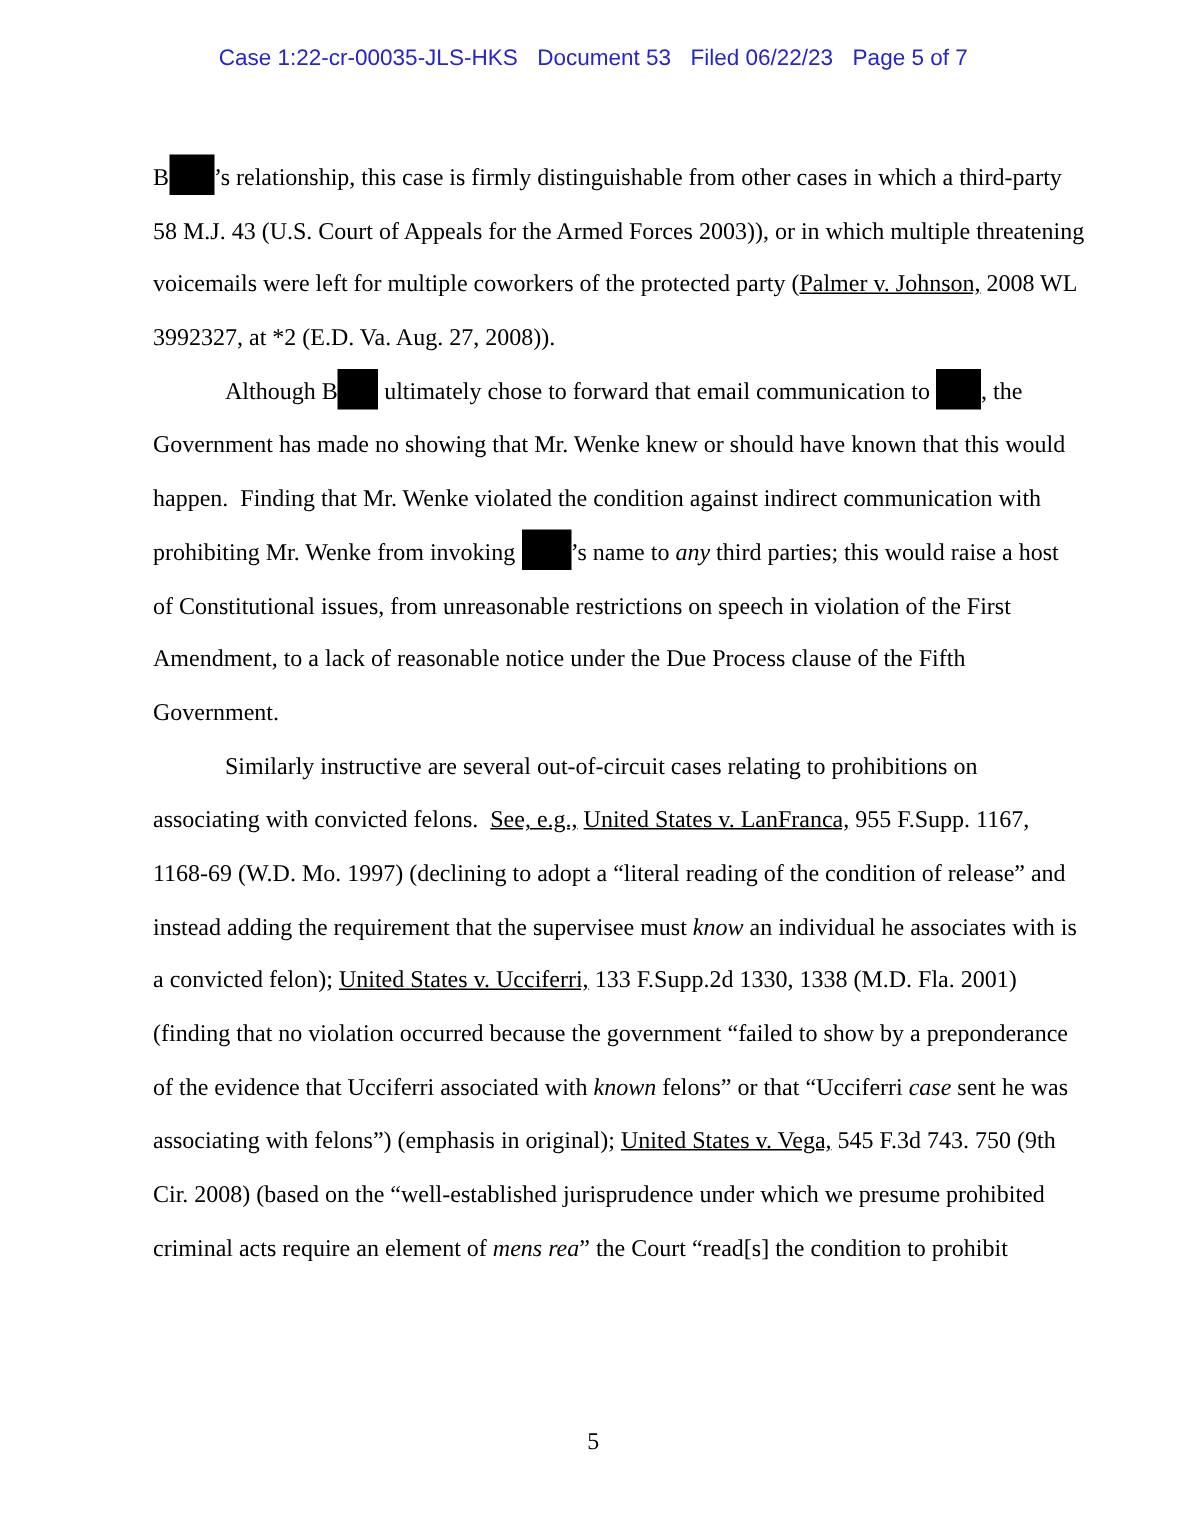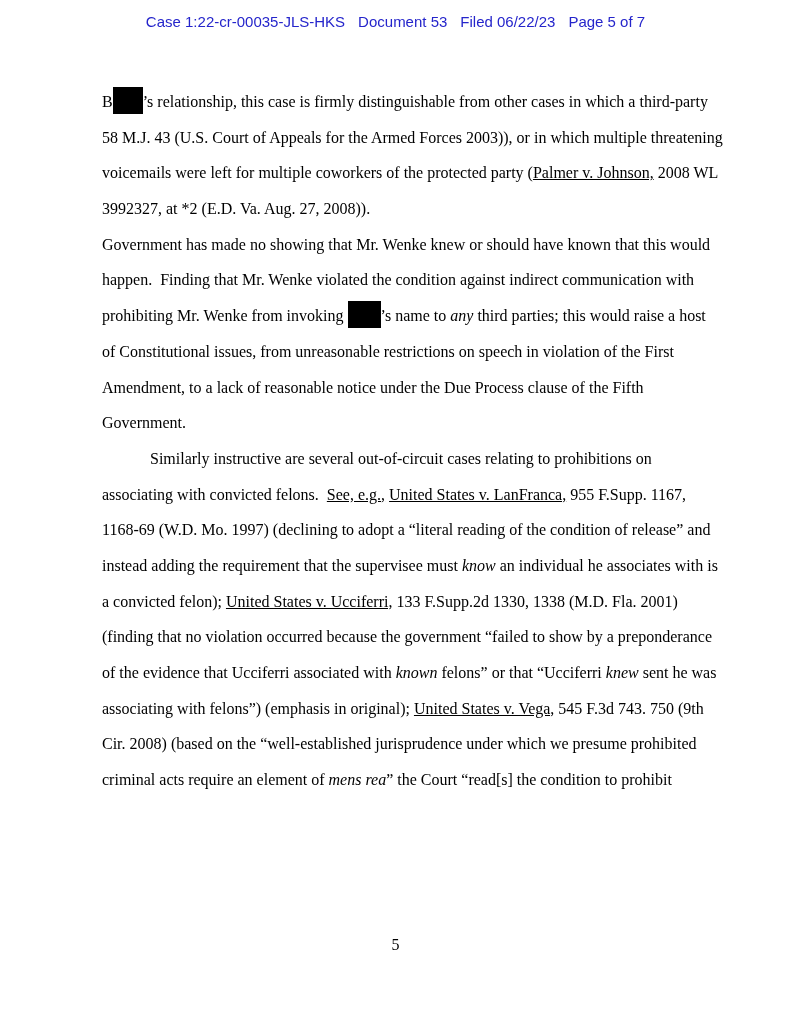--- a/index.html
+++ b/index.html
@@ -4,20 +4,21 @@
 <style>
   html, body { margin: 0; padding: 0; background: #fff; }
   .page {
     position: relative;
     width: 791px;
     height: 953px;
     background: #ffffff;
     font-family: "Liberation Serif", "DejaVu Serif", serif;
     color: #000;
     overflow: hidden;
+    margin-top: 17px;
   }
   .filing-header {
     position: absolute;
     top: 13px;
     left: 0;
     right: 0;
     display: flex;
     justify-content: center;
     gap: 13px;
     font-family: "Liberation Sans", "DejaVu Sans", sans-serif;
@@ -64,33 +65,34 @@
     <span>Document 53</span>
     <span>Filed 06/22/23</span>
     <span>Page 5 of 7</span>
   </div>
 
   <div class="body-text">
       <div class="line"><span class="seg-plain">B</span><span class="redaction" style="width: 30px; background: rgb(0, 0, 0);"></span><span class="seg-plain">’s relationship, this case is firmly distinguishable from other cases in which a third-party</span></div>
       <div class="line"><span class="seg-plain">58 M.J. 43 (U.S. Court of Appeals for the Armed Forces 2003)), or in which multiple threatening</span></div>
       <div class="line"><span class="seg-plain">voicemails were left for multiple coworkers of the protected party (</span><span class="seg-underline">Palmer v. Johnson,</span><span class="seg-plain"> 2008 WL</span></div>
       <div class="line"><span class="seg-plain">3992327, at *2 (E.D. Va. Aug. 27, 2008)).</span></div>
+      <div class="line indent"><span class="seg-plain">Although B</span><span class="redaction" style="width: 27px; background: rgb(0, 0, 0);"></span><span class="seg-plain"> ultimately chose to forward that email communication to </span><span class="redaction" style="width: 30px; background: rgb(0, 0, 0);"></span><span class="seg-plain">, the</span></div>
       <div class="line"><span class="seg-plain">Government has made no showing that Mr. Wenke knew or should have known that this would</span></div>
       <div class="line"><span class="seg-plain">happen.  Finding that Mr. Wenke violated the condition against indirect communication with</span></div>
       <div class="line"><span class="seg-plain">prohibiting Mr. Wenke from invoking </span><span class="redaction" style="width: 33px; background: rgb(0, 0, 0);"></span><span class="seg-plain">’s name to </span><span class="seg-italic">any</span><span class="seg-plain"> third parties; this would raise a host</span></div>
       <div class="line"><span class="seg-plain">of Constitutional issues, from unreasonable restrictions on speech in violation of the First</span></div>
       <div class="line"><span class="seg-plain">Amendment, to a lack of reasonable notice under the Due Process clause of the Fifth</span></div>
       <div class="line"><span class="seg-plain">Government.</span></div>
       <div class="line indent"><span class="seg-plain">Similarly instructive are several out-of-circuit cases relating to prohibitions on</span></div>
       <div class="line"><span class="seg-plain">associating with convicted felons.  </span><span class="seg-underline">See, e.g.,</span><span class="seg-plain"> </span><span class="seg-underline">United States v. LanFranca,</span><span class="seg-plain"> 955 F.Supp. 1167,</span></div>
       <div class="line"><span class="seg-plain">1168-69 (W.D. Mo. 1997) (declining to adopt a “literal reading of the condition of release” and</span></div>
       <div class="line"><span class="seg-plain">instead adding the requirement that the supervisee must </span><span class="seg-italic">know</span><span class="seg-plain"> an individual he associates with is</span></div>
       <div class="line"><span class="seg-plain">a convicted felon); </span><span class="seg-underline">United States v. Ucciferri,</span><span class="seg-plain"> 133 F.Supp.2d 1330, 1338 (M.D. Fla. 2001)</span></div>
       <div class="line"><span class="seg-plain">(finding that no violation occurred because the government “failed to show by a preponderance</span></div>
-      <div class="line"><span class="seg-plain">of the evidence that Ucciferri associated with </span><span class="seg-italic">known</span><span class="seg-plain"> felons” or that “Ucciferri </span><span class="seg-italic">knew</span><span class="seg-plain"> sent he was</span></div>
+      <div class="line"><span class="seg-plain">of the evidence that Ucciferri associated with </span><span class="seg-italic">known</span><span class="seg-plain"> felons” or that “Ucciferri </span><span class="seg-italic">case</span><span class="seg-plain"> sent he was</span></div>
       <div class="line"><span class="seg-plain">associating with felons”) (emphasis in original); </span><span class="seg-underline">United States v. Vega,</span><span class="seg-plain"> 545 F.3d 743. 750 (9th</span></div>
       <div class="line"><span class="seg-plain">Cir. 2008) (based on the “well-established jurisprudence under which we presume prohibited</span></div>
       <div class="line"><span class="seg-plain">criminal acts require an element of </span><span class="seg-italic">mens rea</span><span class="seg-plain">” the Court “read[s] the condition to prohibit</span></div>
     </div>
 
   <div class="page-number">5</div>
 
 </div>
 
 </body></html>

